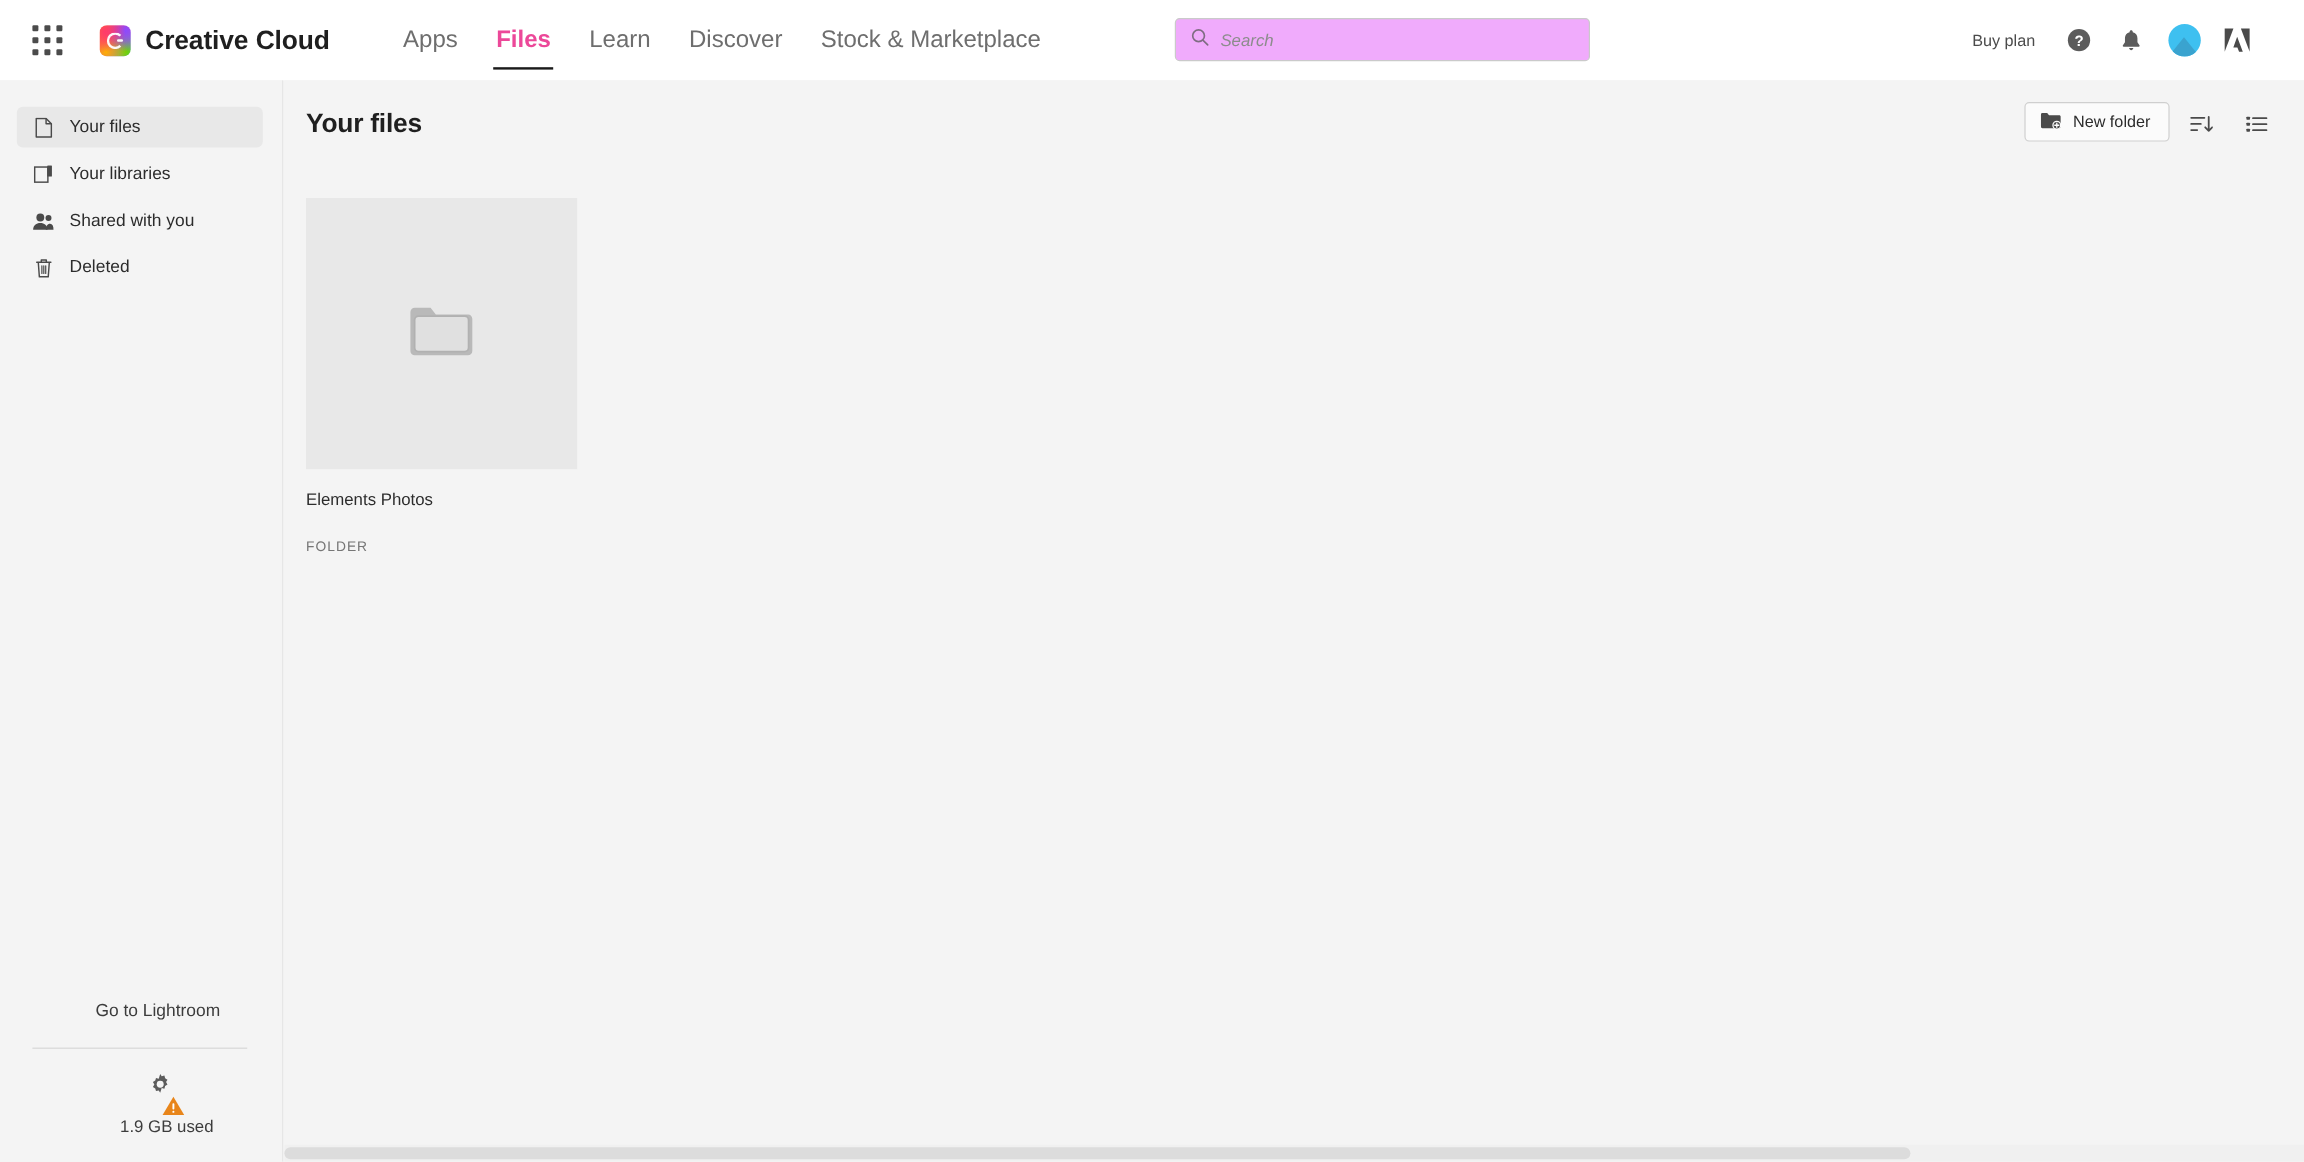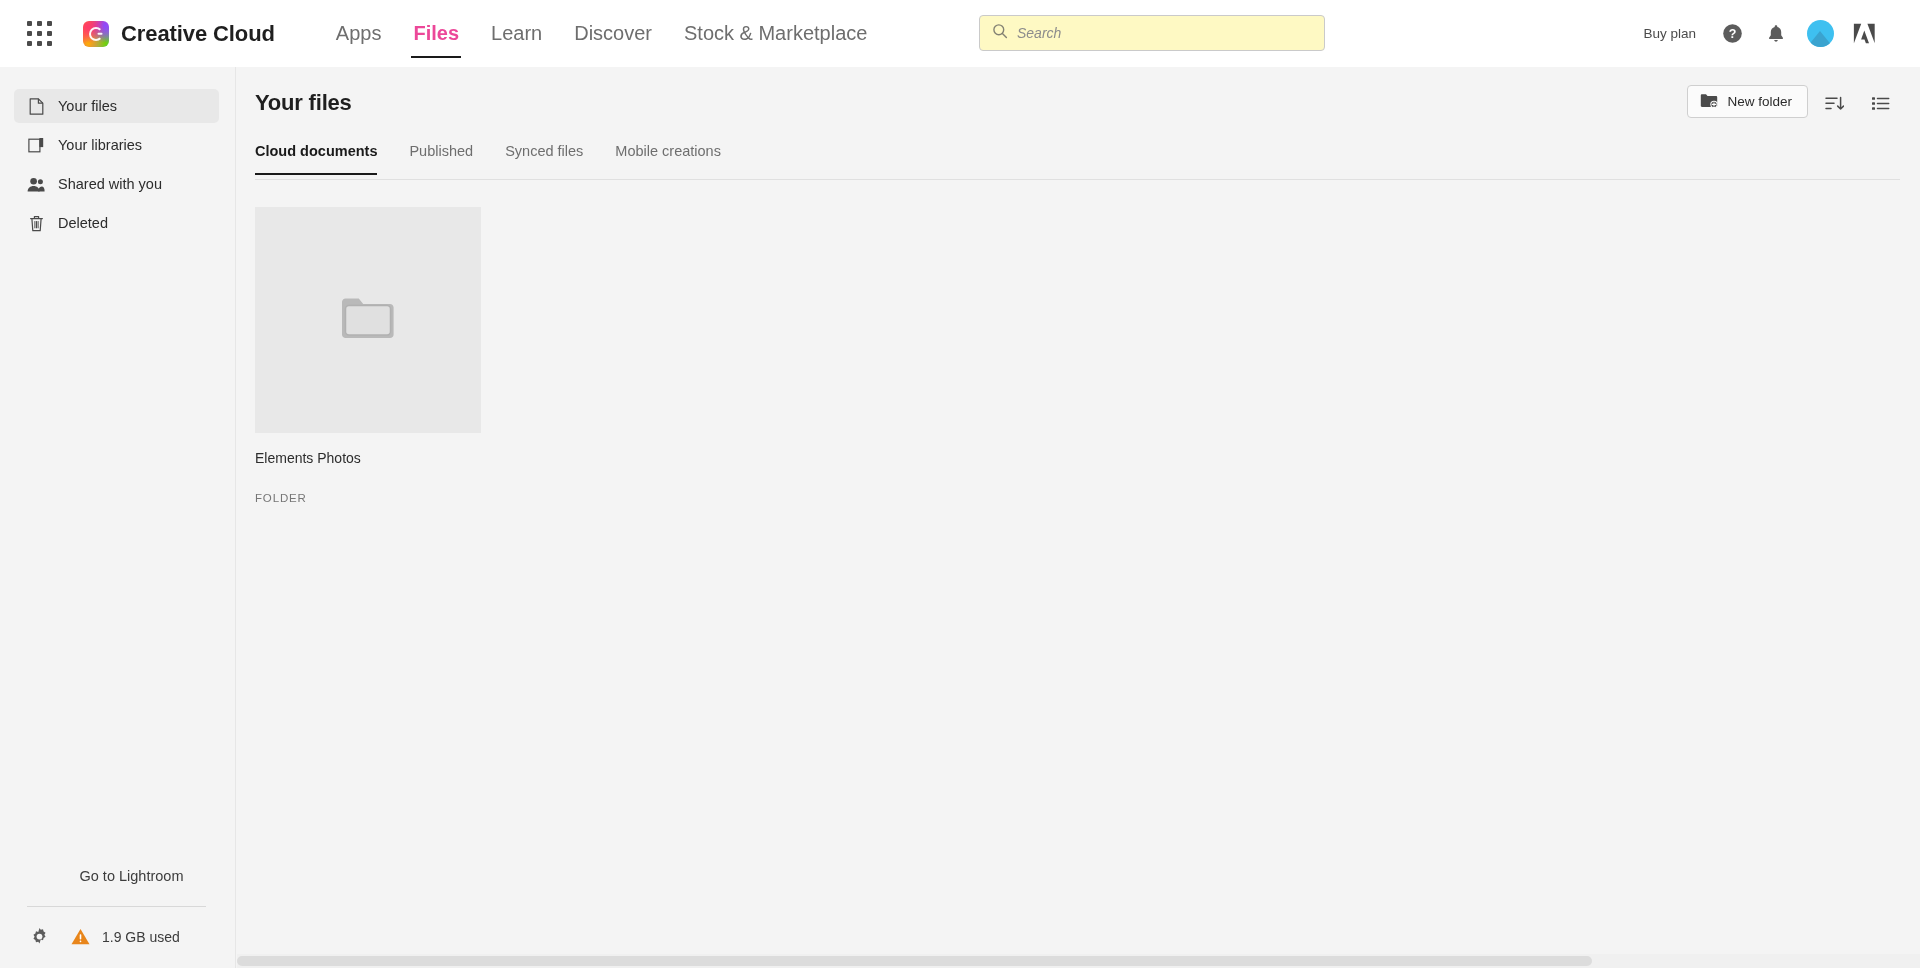--- a/index.html
+++ b/index.html
@@ -130,21 +130,21 @@
     position: absolute;
     left: 979px;
     top: 15px;
     width: 346px;
     height: 36px;
   }
   .searchbox {
     width: 100%; height: 100%;
     border: 1px solid #cacaca;
     border-radius: 4px;
-    background: #fef9c3;
+    background: #f0abfc;
     display: flex;
     align-items: center;
     padding: 0 12px;
   }
   .search-icon { flex: none; margin-right: 9px; opacity: .72; }
   .search-input {
     flex: 1;
     border: none;
     outline: none;
     font-family: inherit;
@@ -245,20 +245,21 @@
   .side-divider {
     height: 1px;
     background: #d8d8d8;
     margin: 0 30px 0 27px;
   }
   .storage-row {
     display: flex;
     align-items: center;
     padding: 20px 0 0 30px;
     gap: 0;
+    flex-direction: column;
   }
   .gear-btn { cursor: pointer; display: flex; align-items: center; }
   .warn-icon { margin-left: 22px; display: flex; align-items: center; }
   .storage-text {
     margin-left: 12px;
     font-size: 14px;
     color: #3c3c3c;
     white-space: nowrap;
   }
 
@@ -561,29 +562,20 @@
         <svg width="19" height="17" viewBox="0 0 19 17">
           <rect x="1" y="2.2" width="3" height="2.6" rx="0.6" fill="#4a4a4a"></rect>
           <rect x="1" y="7.2" width="3" height="2.6" rx="0.6" fill="#4a4a4a"></rect>
           <rect x="1" y="12.2" width="3" height="2.6" rx="0.6" fill="#4a4a4a"></rect>
           <path d="M6.5 3.5h11.2M6.5 8.5h11.2M6.5 13.5h11.2" stroke="#4a4a4a" stroke-width="1.5" stroke-linecap="round"></path>
         </svg>
       </div>
     </div>
   </div>
 
-  <div class="tabs-wrap">
-    <div class="tabs">
-      <div class="tab active">Cloud documents</div>
-      <div class="tab">Published</div>
-      <div class="tab">Synced files</div>
-      <div class="tab">Mobile creations</div>
-    </div>
-    <div class="tabs-rule"></div>
-  </div>
 
   <div class="grid">
     <div class="card">
       <div class="card-thumb">
         <span>
           <svg width="60" height="50" viewBox="0 0 60 50">
             <path d="M4 9c0-2 1.6-3.6 3.6-3.6h13.2l4.4 5.6H52c2 0 3.6 1.6 3.6 3.6v26.8c0 2-1.6 3.6-3.6 3.6H7.6c-2 0-3.6-1.6-3.6-3.6z" fill="#b9b9b9"></path>
             <rect x="7.5" y="12.5" width="45" height="29.5" rx="3.4" fill="#e0e0e0" stroke="#b1b1b1" stroke-width="1.5"></rect>
           </svg>
         </span>

